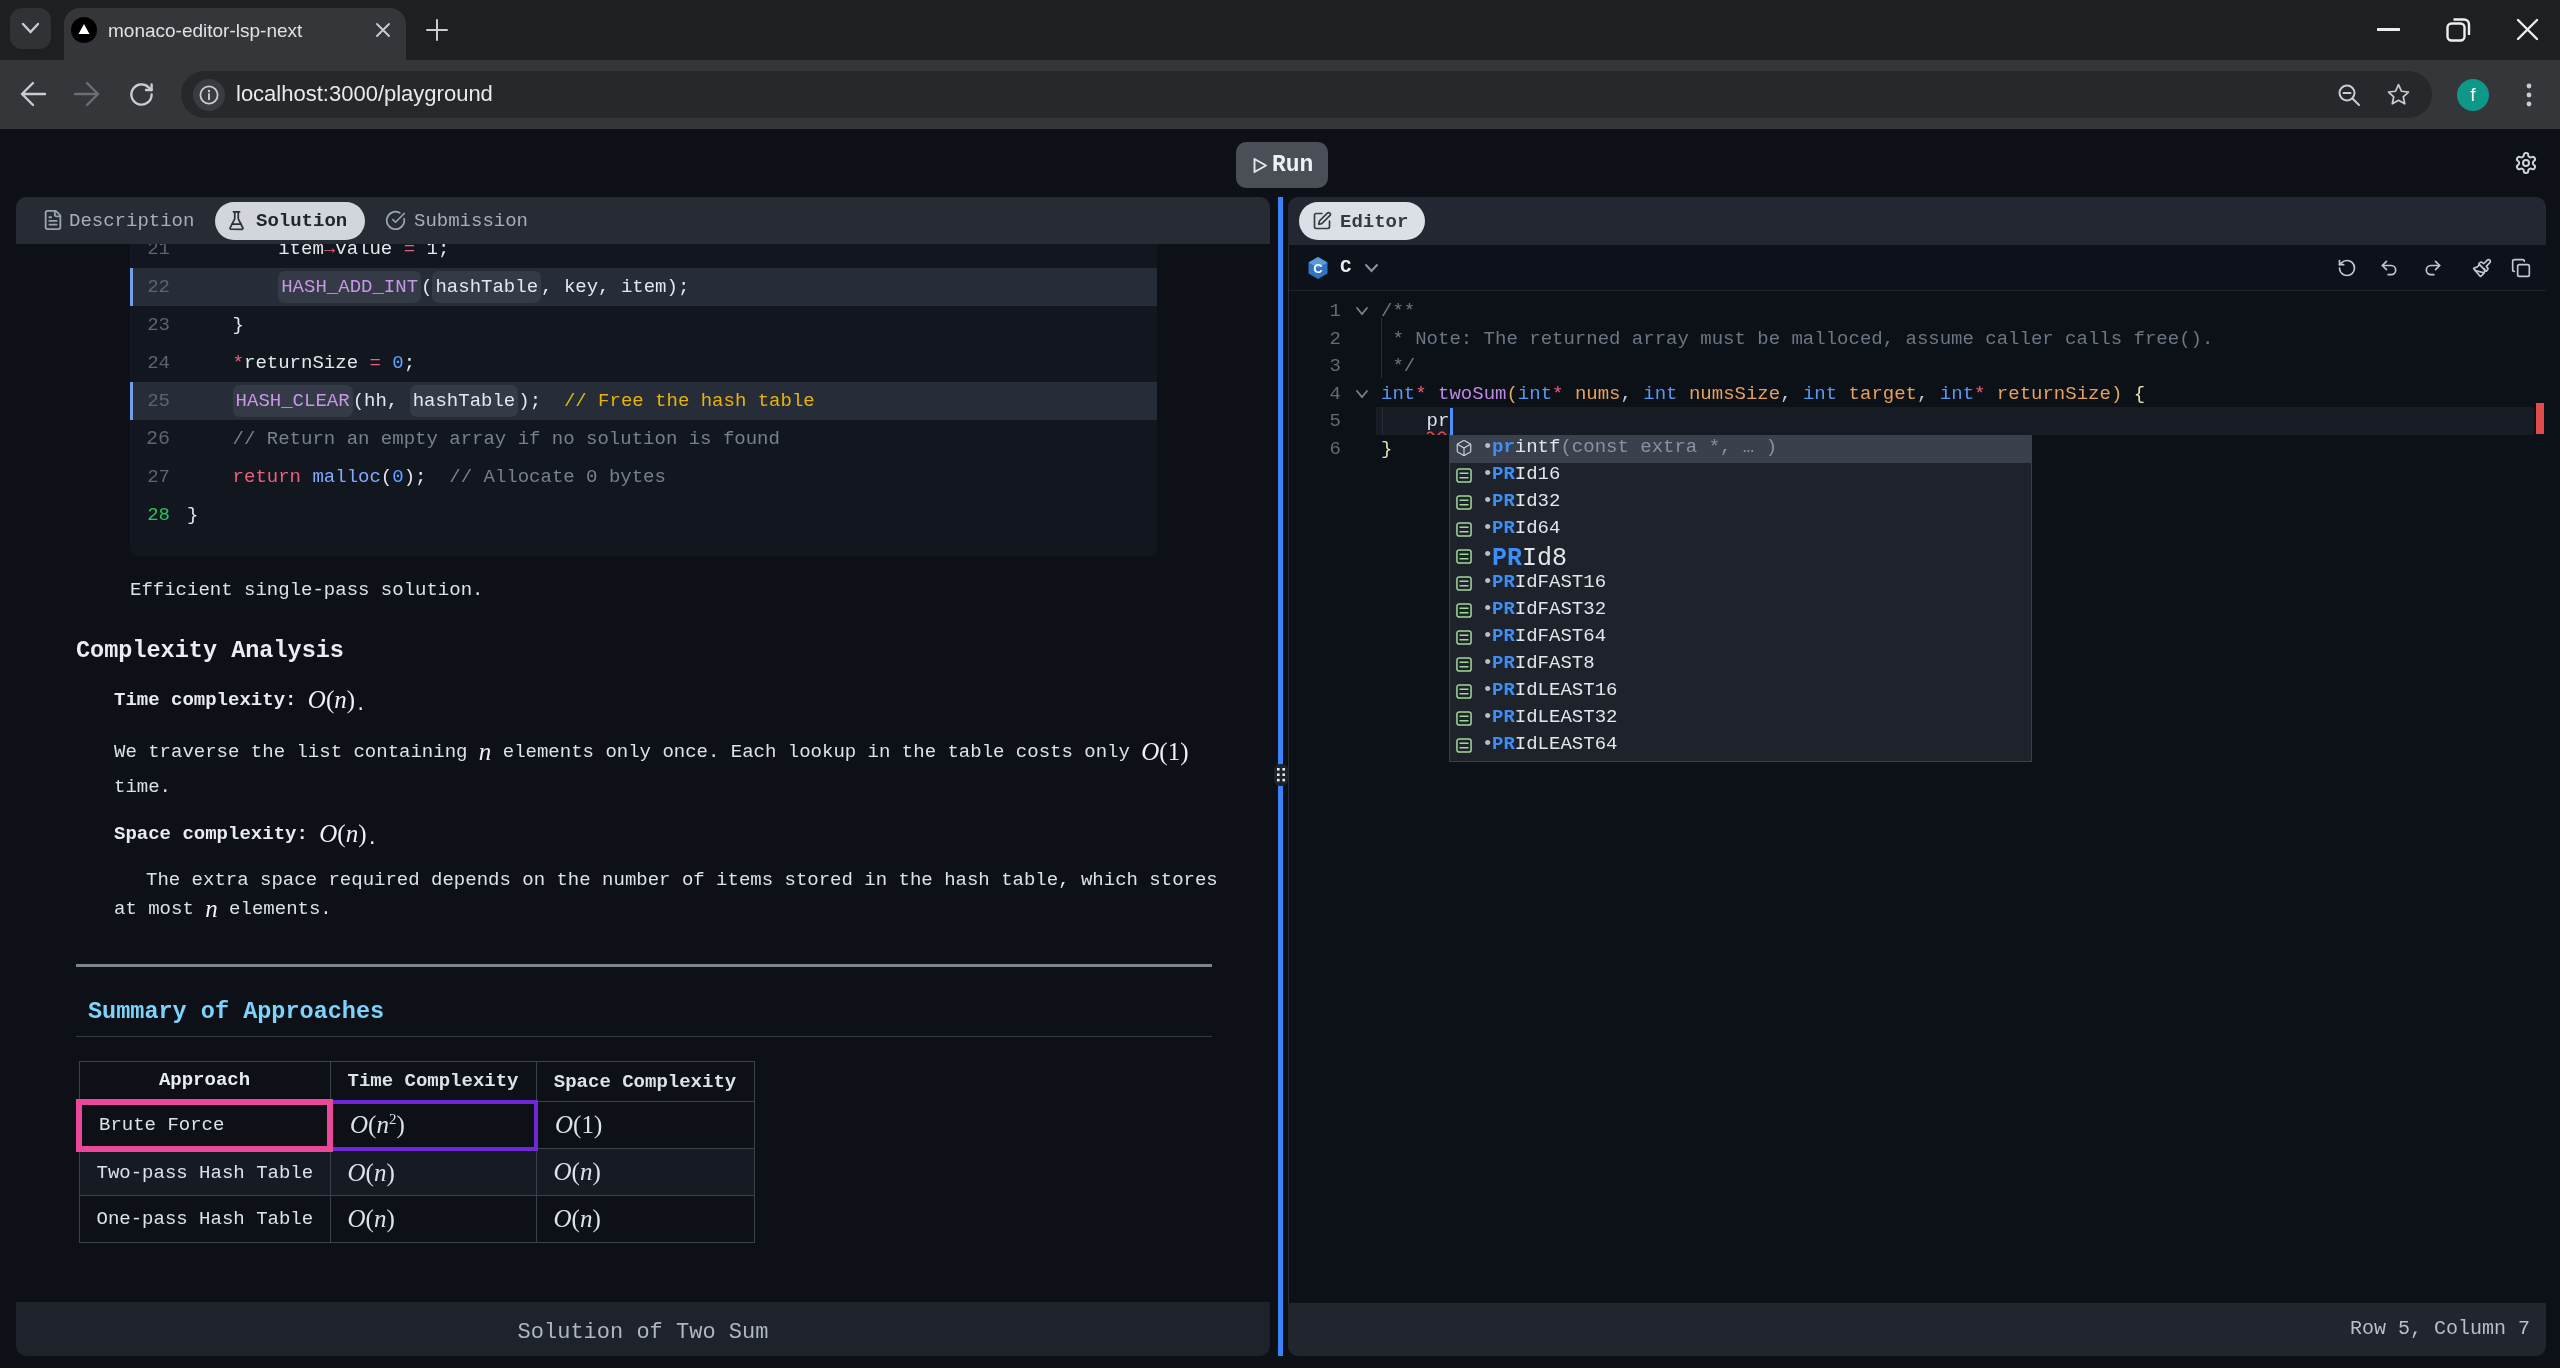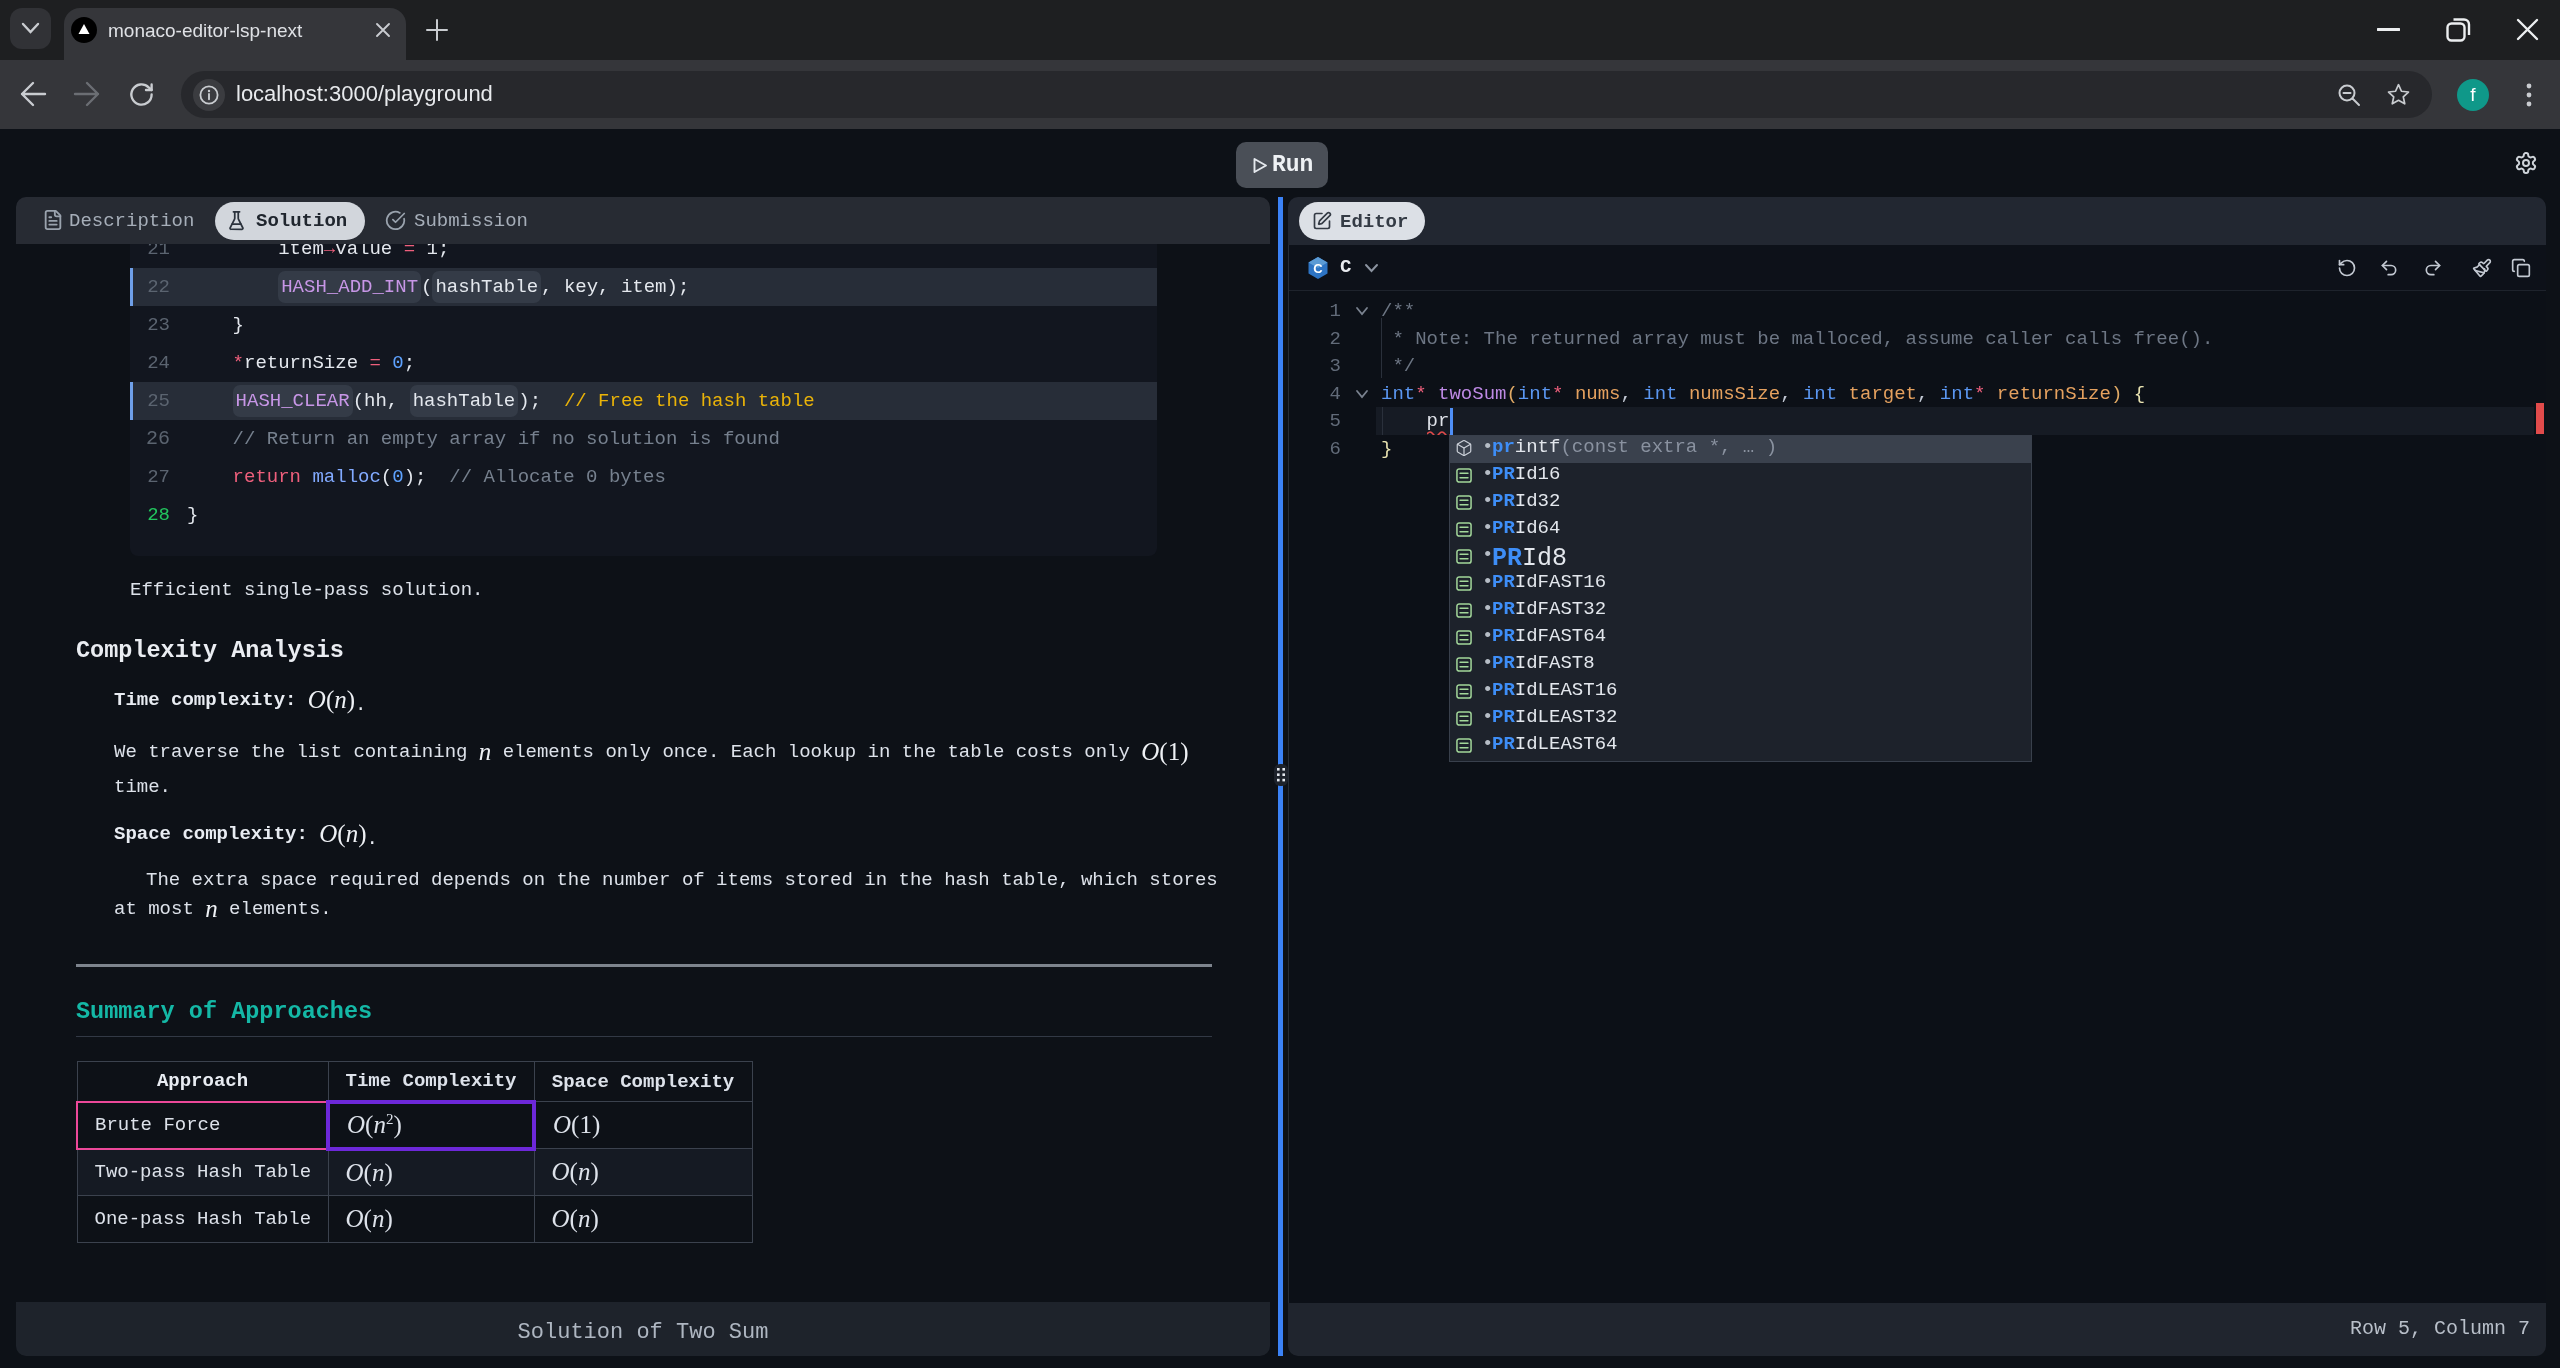--- a/index.html
+++ b/index.html
@@ -151,32 +151,32 @@
 
 <div class="abs mono" style="left:130px;top:579px;font-size:19px;color:#dde2ea;">Efficient single-pass solution.</div>
 <div class="abs mono" style="left:76px;top:637px;font-size:23.5px;font-weight:bold;color:#eaedf2;">Complexity Analysis</div>
 <div class="abs" style="left:114px;top:686px;"><span class="mono" style="font-size:19px;font-weight:bold;color:#e8ecf2;vertical-align:middle;">Time complexity: </span><span class="math" style="font-size:25px;color:#eef1f5;vertical-align:middle;">O</span><span class="serif" style="font-size:25px;color:#eef1f5;vertical-align:middle;">(</span><span class="math" style="font-size:25px;color:#eef1f5;vertical-align:middle;">n</span><span class="serif" style="font-size:25px;color:#eef1f5;vertical-align:middle;">)</span><span class="mono" style="font-size:19px;color:#e8ecf2;vertical-align:middle;position:relative;top:5px;">.</span></div>
 <div class="abs" style="left:114px;top:738px;"><span class="mono" style="font-size:19px;color:#dde2ea;vertical-align:middle;">We traverse the list containing </span><span class="math" style="font-size:25px;color:#eef1f5;vertical-align:middle;">n</span><span class="mono" style="font-size:19px;color:#dde2ea;vertical-align:middle;"> elements only once. Each lookup in the table costs only </span><span class="math" style="font-size:25px;color:#eef1f5;vertical-align:middle;">O</span><span class="serif" style="font-size:25px;color:#eef1f5;vertical-align:middle;">(1)</span></div>
 <div class="abs mono" style="left:114px;top:776px;font-size:19px;color:#dde2ea;">time.</div>
 <div class="abs" style="left:114px;top:820px;"><span class="mono" style="font-size:19px;font-weight:bold;color:#e8ecf2;vertical-align:middle;">Space complexity: </span><span class="math" style="font-size:25px;color:#eef1f5;vertical-align:middle;">O</span><span class="serif" style="font-size:25px;color:#eef1f5;vertical-align:middle;">(</span><span class="math" style="font-size:25px;color:#eef1f5;vertical-align:middle;">n</span><span class="serif" style="font-size:25px;color:#eef1f5;vertical-align:middle;">)</span><span class="mono" style="font-size:19px;color:#e8ecf2;vertical-align:middle;position:relative;top:5px;">.</span></div>
 <div class="abs mono" style="left:114px;top:869px;font-size:19px;color:#dde2ea;margin-left:32px;">The extra space required depends on the number of items stored in the hash table, which stores</div>
 <div class="abs" style="left:114px;top:895px;"><span class="mono" style="font-size:19px;color:#dde2ea;vertical-align:middle;">at most </span><span class="math" style="font-size:25px;color:#eef1f5;vertical-align:middle;">n</span><span class="mono" style="font-size:19px;color:#dde2ea;vertical-align:middle;"> elements.</span></div>
 <div class="abs" style="left:76px;top:964px;width:1136px;height:3px;background:#7d848d;"></div>
-<div class="abs mono" style="left:76px;top:998px;font-size:23.5px;font-weight:bold;color:#14b8a6;">Summary of Approaches</div>
+<div class="abs mono" style="left:88px;top:998px;font-size:23.5px;font-weight:bold;color:#7dd3fc;">Summary of Approaches</div>
 <div class="abs" style="left:76px;top:1036px;width:1136px;height:1px;background:#323945;"></div>
 
 <table class="abs mono" style="left:76px;top:1061px;border-collapse:collapse;font-size:19px;color:#dde2ea;">
 <tbody>
       <tr style="height:40px;">
         <th style="border:1px solid #3b424e;width:251px;font-size:19px;color:#e8ecf2;">Approach</th>
         <th style="border:1px solid #3b424e;width:206px;">Time Complexity</th>
         <th style="border:1px solid #3b424e;width:218px;">Space Complexity</th>
       </tr>
 <tr style="height:47px;">
-        <td style="border:2px solid #ec4899;padding-left:17px;">Brute Force</td>
+        <td style="border:6px solid #ec4899;padding-left:17px;">Brute Force</td>
         <td style="border:4px solid #6d28d9;padding-left:17px;"><span class="math" style="font-size:25px;">O</span><span class="serif" style="font-size:25px;">(</span><span class="math" style="font-size:25px;">n</span><span class="serif" style="font-size:25px;"><sup style="font-size:15px;">2</sup>)</span></td>
         <td style="border:1px solid #3b424e;padding-left:17px;"><span class="math" style="font-size:25px;">O</span><span class="serif" style="font-size:25px;">(1)</span></td>
       </tr>
 <tr style="height:47px;background:#151a23;">
         <td style="border:1px solid #3b424e;padding-left:17px;">Two-pass Hash Table</td>
         <td style="border:1px solid #3b424e;padding-left:17px;"><span class="math" style="font-size:25px;">O</span><span class="serif" style="font-size:25px;">(</span><span class="math" style="font-size:25px;">n</span><span class="serif" style="font-size:25px;">)</span></td>
         <td style="border:1px solid #3b424e;padding-left:17px;"><span class="math" style="font-size:25px;">O</span><span class="serif" style="font-size:25px;">(</span><span class="math" style="font-size:25px;">n</span><span class="serif" style="font-size:25px;">)</span></td>
       </tr>
 <tr style="height:47px;">
         <td style="border:1px solid #3b424e;padding-left:17px;">One-pass Hash Table</td>

